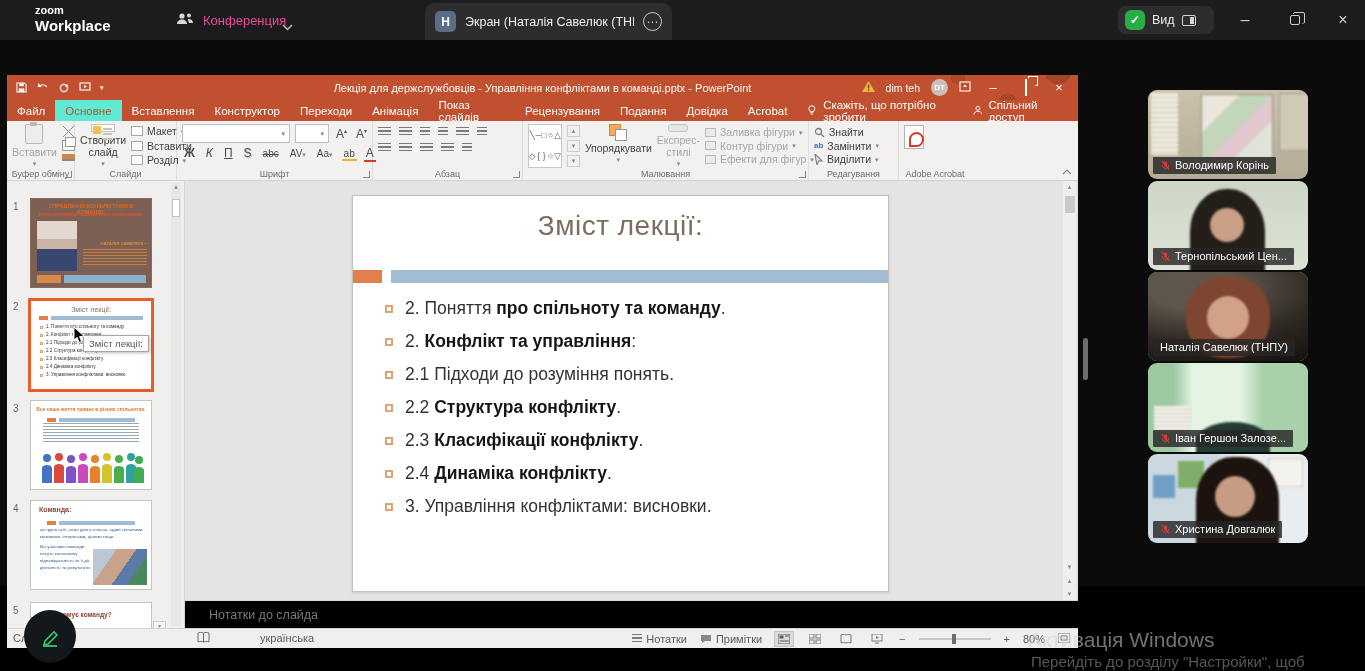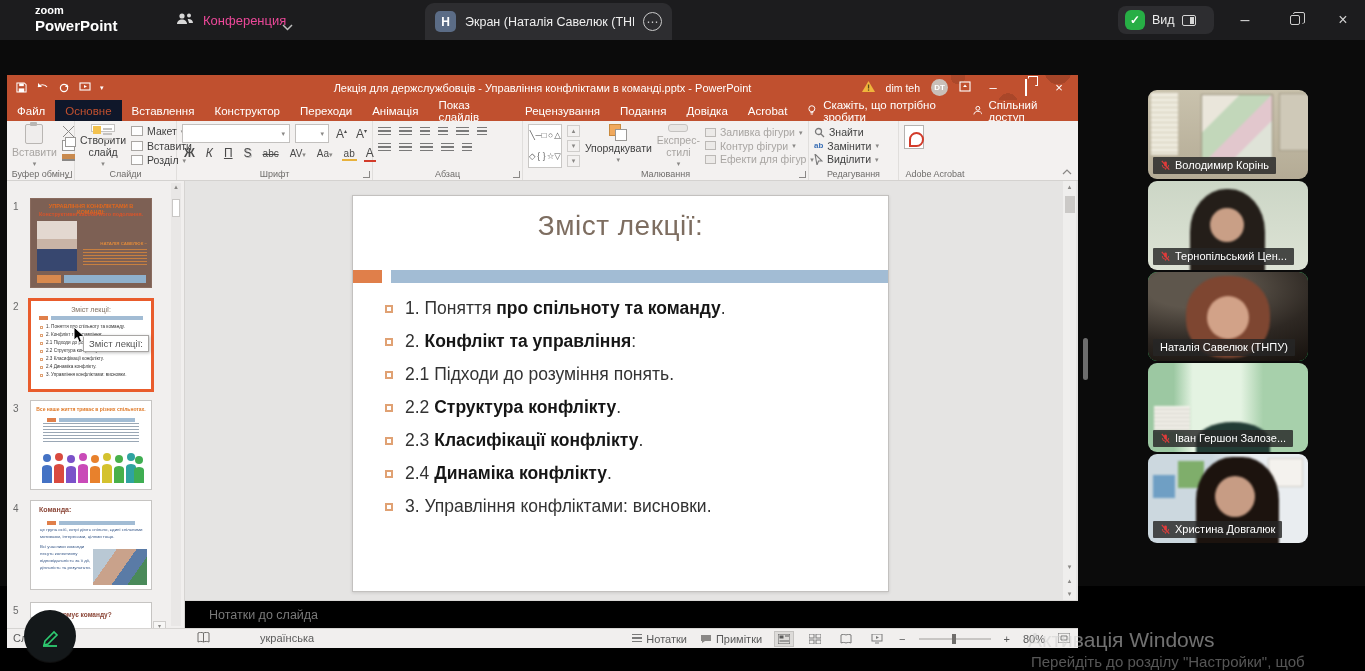--- a/index.html
+++ b/index.html
@@ -37,21 +37,21 @@
   .ttl .tname{position:absolute;left:0;right:0;text-align:center;font-size:11px;color:#fff;white-space:nowrap}
   .ttl .right{margin-left:auto;display:flex;align-items:center;gap:11px;padding-right:8px;z-index:2}
   .ttl .acct{font-size:10.5px}
   .ttl .avat{width:17px;height:17px;border-radius:50%;background:#c9c0b9;color:#fff;font-size:8px;font-weight:700;display:flex;align-items:center;justify-content:center}
   .ttl .wbtn{width:22px;text-align:center;font-size:13px;color:#fff}
   .restore-w{position:relative;width:8px;height:8px;border:1.1px solid #fff;margin:0 auto}
   .restore-w::before{content:"";position:absolute;left:2px;top:-4px;width:8px;height:8px;border:1.1px solid #fff;clip-path:polygon(0 0,100% 0,100% 100%,72% 100%,72% 25%,0 25%)}
 
   .tabrow{position:absolute;left:0;top:25px;width:100%;height:21px;background:#c0502f;display:flex;align-items:stretch;color:#fff;font-size:11.5px}
   .ptab{display:flex;align-items:center;padding:0 10px;cursor:default}
-  .ptab.active{background:#0f172a;color:#c0502f}
+  .ptab.active{background:#5eead4;color:#c0502f}
   .tellme{display:flex;align-items:center;gap:6px;padding:0 10px;font-style:normal}
   .share{margin-left:auto;display:flex;align-items:center;gap:6px;padding-right:12px;font-size:11.5px}
 
   .ribbon{position:absolute;left:0;top:46px;width:100%;height:60px;background:#f3f1f0;border-bottom:1px solid #d4d2d0;display:flex}
   .rgroup{position:relative;border-right:1px solid #e0dedc;padding:3px 5px 13px;display:flex;gap:5px}
   .glabel{position:absolute;left:0;right:0;bottom:1px;text-align:center;font-size:9px;color:#6e6c6a;white-space:nowrap}
   .launcher{position:absolute;right:2px;bottom:2px;width:7px;height:7px;border-right:1.2px solid #8a8886;border-bottom:1.2px solid #8a8886}
   .rbig{display:flex;flex-direction:column;align-items:center;justify-content:flex-start;gap:2px;font-size:10.5px;color:#3f3f3f;text-align:center;line-height:1.15}
   .rbig.gray{color:#a8a5a2}
   .dd{font-size:7px;color:#8a8886;line-height:1}
@@ -174,21 +174,21 @@
   .mini-it .msq{width:3px;height:3px;border:1px solid #e0a173;flex:0 0 auto}
 </style>
 </head>
 <body>
 
 <div class="stage">
 
   <div class="zbar">
     <div class="zlogo">
       <div class="l1">zoom</div>
-      <div class="l2">PowerPoint</div>
+      <div class="l2">Workplace</div>
     </div>
     <span class="zchev">
       <svg width="11" height="7" viewBox="0 0 11 7">
           <path d="M1 1l4.5 4.5L10 1" stroke="#bdbdbd" stroke-width="1.5" fill="none"></path>
         </svg>
     </span>
     <div class="zmeet">
       <span>
         <svg width="18" height="16" viewBox="0 0 18 16">
             <circle cx="6" cy="5" r="2.6" fill="#d8d8d8"></circle>
@@ -614,21 +614,21 @@
       </div>
 
       <div class="editor">
         <div class="canvas">
           <div class="sl-title">Зміст лекції:</div>
           <div class="sl-or"></div>
           <div class="sl-bl"></div>
           <div class="sl-items">
             <div class="sl-it">
                 <span class="bsq"></span>
-                <span><span>1. Поняття </span><b>про спільноту та команду</b><span>.</span></span>
+                <span><span>2. Поняття </span><b>про спільноту та команду</b><span>.</span></span>
               </div>
             <div class="sl-it">
                 <span class="bsq"></span>
                 <span><span>2. </span><b>Конфлікт та управління</b><span>:</span></span>
               </div>
             <div class="sl-it">
                 <span class="bsq"></span>
                 <span><span>2.1 Підходи до розуміння понять.</span><b></b><span></span></span>
               </div>
             <div class="sl-it">

